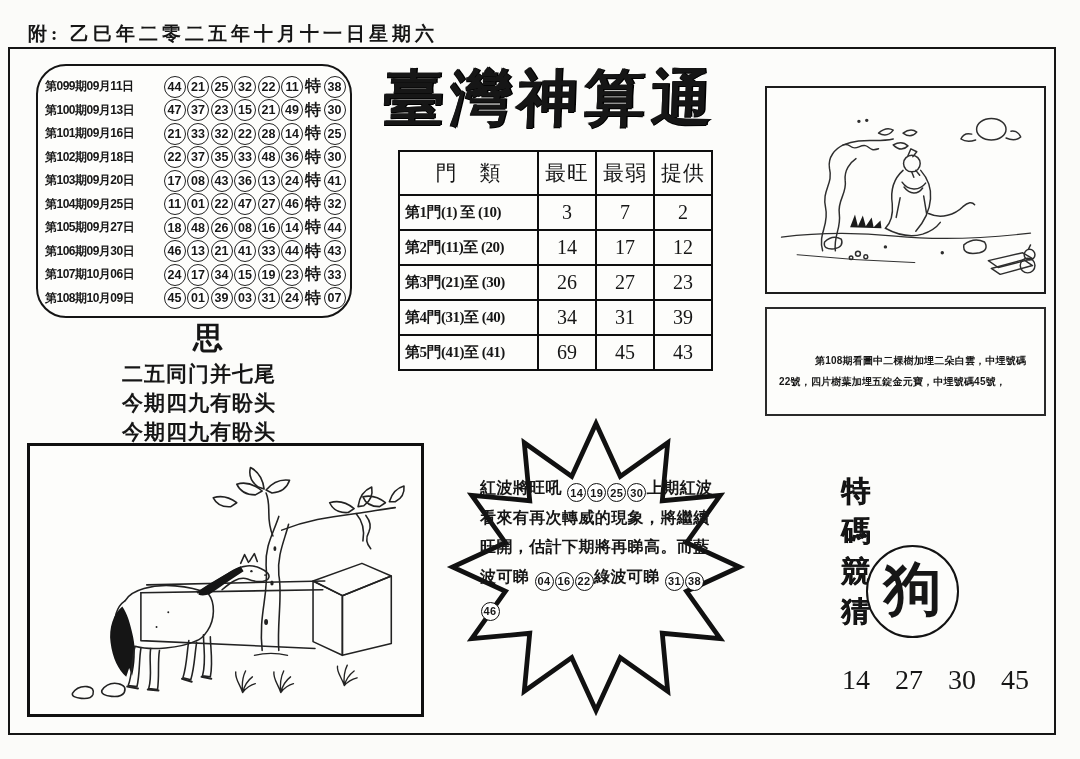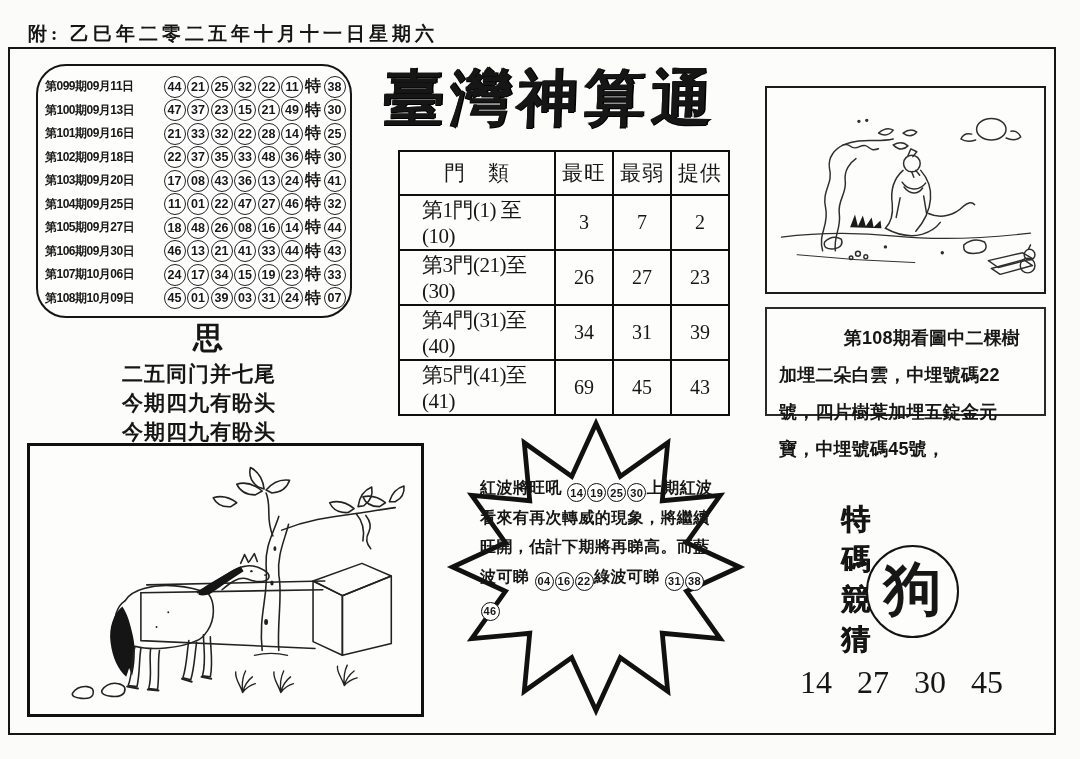--- a/index.html
+++ b/index.html
@@ -57,40 +57,41 @@
   
   .stats-table{
     position:absolute;left:398px;top:150px;border-collapse:collapse;background:#fdfdfb;
   }
   .stats-table th,.stats-table td{
     border:2.3px solid #0e0e0e;text-align:center;padding:0 4px;
     font-family:"Liberation Serif", serif;
   }
   .stats-table th{height:42px;font-size:21px;font-weight:400;letter-spacing:1px;}
   .stats-table td{height:33px;font-size:20px;}
-  .stats-table td.cat{width:128px;font-size:21px;font-weight:400;text-align:left;padding-left:22px;letter-spacing:-0.5px;}
+  .stats-table td.cat{width:128px;font-size:15px;font-weight:700;text-align:left;padding-left:5px;letter-spacing:-0.5px;}
   .stats-table th.cat{width:128px;}
   .stats-table .num{width:48px;border-radius:18px;}
 
   
   .illus-box{
     position:absolute;left:765px;top:86px;width:281px;height:208px;
     border:2px solid #1c1c1c;background:#fdfdfb;box-sizing:border-box;
   }
   .illus-box svg{display:block;width:100%;height:100%;}
 
   
   .caption-box{
     position:absolute;left:765px;top:307px;width:281px;height:109px;
     border:2px solid #2a2a2a;background:#fdfdfb;box-sizing:border-box;
     padding:11px 12px 0 12px;
   }
   .caption-text{
-    font-size:18px;font-weight:700;line-height:2.05;text-indent:3.6em;
+    font-size:10px;font-weight:700;line-height:2.05;text-indent:3.6em;
     letter-spacing:0.2px;
+    margin-top:31px;
   }
 
   
   .horse-box{
     position:absolute;left:27px;top:443px;width:397px;height:274px;
     border:3px solid #101010;background:#fdfdfb;box-sizing:border-box;
   }
   .horse-box svg{display:block;width:100%;height:100%;}
 
   
@@ -101,32 +102,32 @@
     font-size:16px;font-weight:800;line-height:1.85;letter-spacing:0.4px;
   }
   .sball{
     display:inline-flex;width:19px;height:19px;border:1.4px solid #111;border-radius:50%;
     align-items:center;justify-content:center;font-size:11px;font-weight:800;
     margin:0 0.5px;vertical-align:-3.5px;box-sizing:border-box;background:#fff;
   }
 
   
   .guess-title{
-    position:absolute;left:841px;top:500px;font-size:29px;font-weight:900;
+    position:absolute;left:841px;top:472px;font-size:29px;font-weight:900;
     letter-spacing:4px;text-shadow:0.8px 0 #000;
   }
   .zodiac-circle{
     position:absolute;left:866px;top:545px;width:89px;height:89px;
     border:2.5px solid #131313;border-radius:50%;background:#fdfdfb;
     display:flex;align-items:center;justify-content:center;
   }
   .zodiac-char{font-size:58px;font-weight:700;font-family:"Liberation Serif", serif;padding-bottom:4px;}
   .guess-numbers{
-    position:absolute;left:800px;top:664px;font-family:"Liberation Serif", serif;
-    font-size:32px;white-space:nowrap;
+    position:absolute;left:842px;top:664px;font-family:"Liberation Serif", serif;
+    font-size:28px;white-space:nowrap;
   }
   .guess-numbers span{margin-right:25px;}
 </style>
 </head>
 <body>
 
 <div class="page">
 
   <div class="date-line">附: 乙巳年二零二五年十月十一日星期六</div>
 
@@ -257,20 +258,26 @@
           <th class="num">最弱</th>
           <th class="num">提供</th>
         </tr>
       </thead>
     <tbody id="stats-body">
         <tr>
           <td class="cat">第1門(1)  至 (10)</td>
           <td class="num">3</td>
           <td class="num">7</td>
           <td class="num">2</td>
+        </tr>
+        <tr>
+          <td class="cat">第2門(11)至 (20)</td>
+          <td class="num">14</td>
+          <td class="num">17</td>
+          <td class="num">12</td>
         </tr>
         <tr>
           <td class="cat">第3門(21)至 (30)</td>
           <td class="num">26</td>
           <td class="num">27</td>
           <td class="num">23</td>
         </tr>
         <tr>
           <td class="cat">第4門(31)至 (40)</td>
           <td class="num">34</td>

